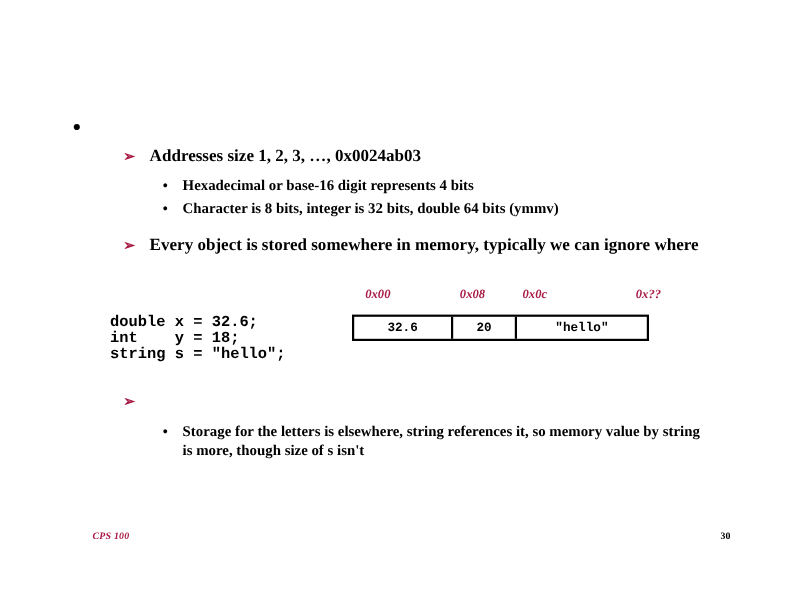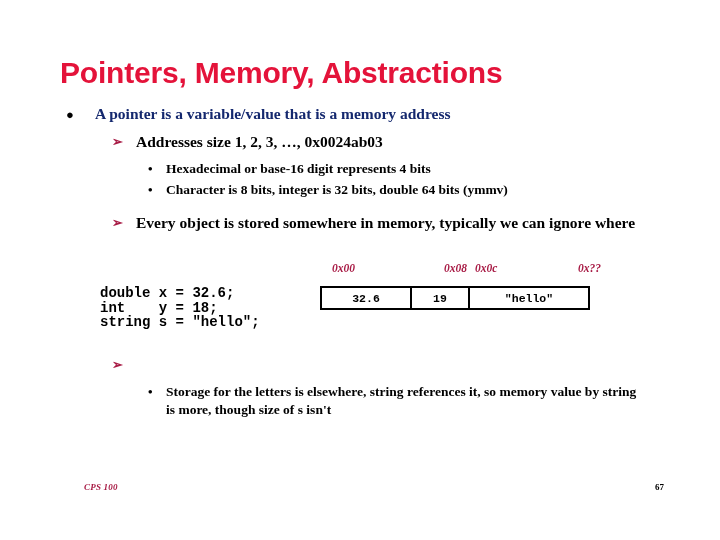--- a/index.html
+++ b/index.html
@@ -133,21 +133,21 @@
     position: absolute;
     top: 0;
     font-family: Liberation Serif, serif;
     font-size: 11.5px;
     font-weight: bold;
     font-style: italic;
     color: #A81B45;
     white-space: nowrap;
   }
   .addr-0 { left: 12px; }
-  .addr-1 { left: 98px; margin-left: 26px; }
+  .addr-1 { left: 98px; }
   .addr-2 { left: 155px; }
   .addr-3 { left: 258px; }
 
   .mem-table {
     position: absolute;
     left: 320px;
     top: 286px;
     height: 24px;
     display: flex;
     border: 2px solid #000000;
@@ -189,27 +189,25 @@
     font-size: 9px;
     font-weight: bold;
     color: #000000;
   }
 </style>
 </head>
 <body>
 
 <div class="slide">
 
-  <div class="slide-title">Pointers, Memory, Abstractions</div>
 
   <div class="body">
 
     <div class="lvl1" style="top:4px;">
       <span class="mark">●</span>
-      <span>A pointer is a variable/value that is a memory address</span>
     </div>
 
     <div class="lvl2" style="top:32px;">
       <span class="mark">➢</span>
       <span>Addresses size 1, 2, 3, …, 0x0024ab03</span>
     </div>
 
     <div class="lvl3" style="top:60px;">
       <span class="mark">•</span>
       <span class="ital">Hexadecimal</span><span> or base-16 digit represents 4 bits</span>
@@ -242,20 +240,20 @@
 
   <div class="mem-addrs">
     <span class="addr addr-0">0x00</span>
     <span class="addr addr-1">0x08</span>
     <span class="addr addr-2">0x0c</span>
     <span class="addr addr-3">0x??</span>
   </div>
 
   <div class="mem-table">
     <div class="mem-cell cell-w0">32.6</div>
-    <div class="mem-cell cell-w1">19</div>
+    <div class="mem-cell cell-w1">20</div>
     <div class="mem-cell cell-w2">"hello"</div>
   </div>
 
   <div class="footer-left">CPS 100</div>
-  <div class="footer-right">67</div>
+  <div class="footer-right">30</div>
 
 </div>
 
 </body></html>

